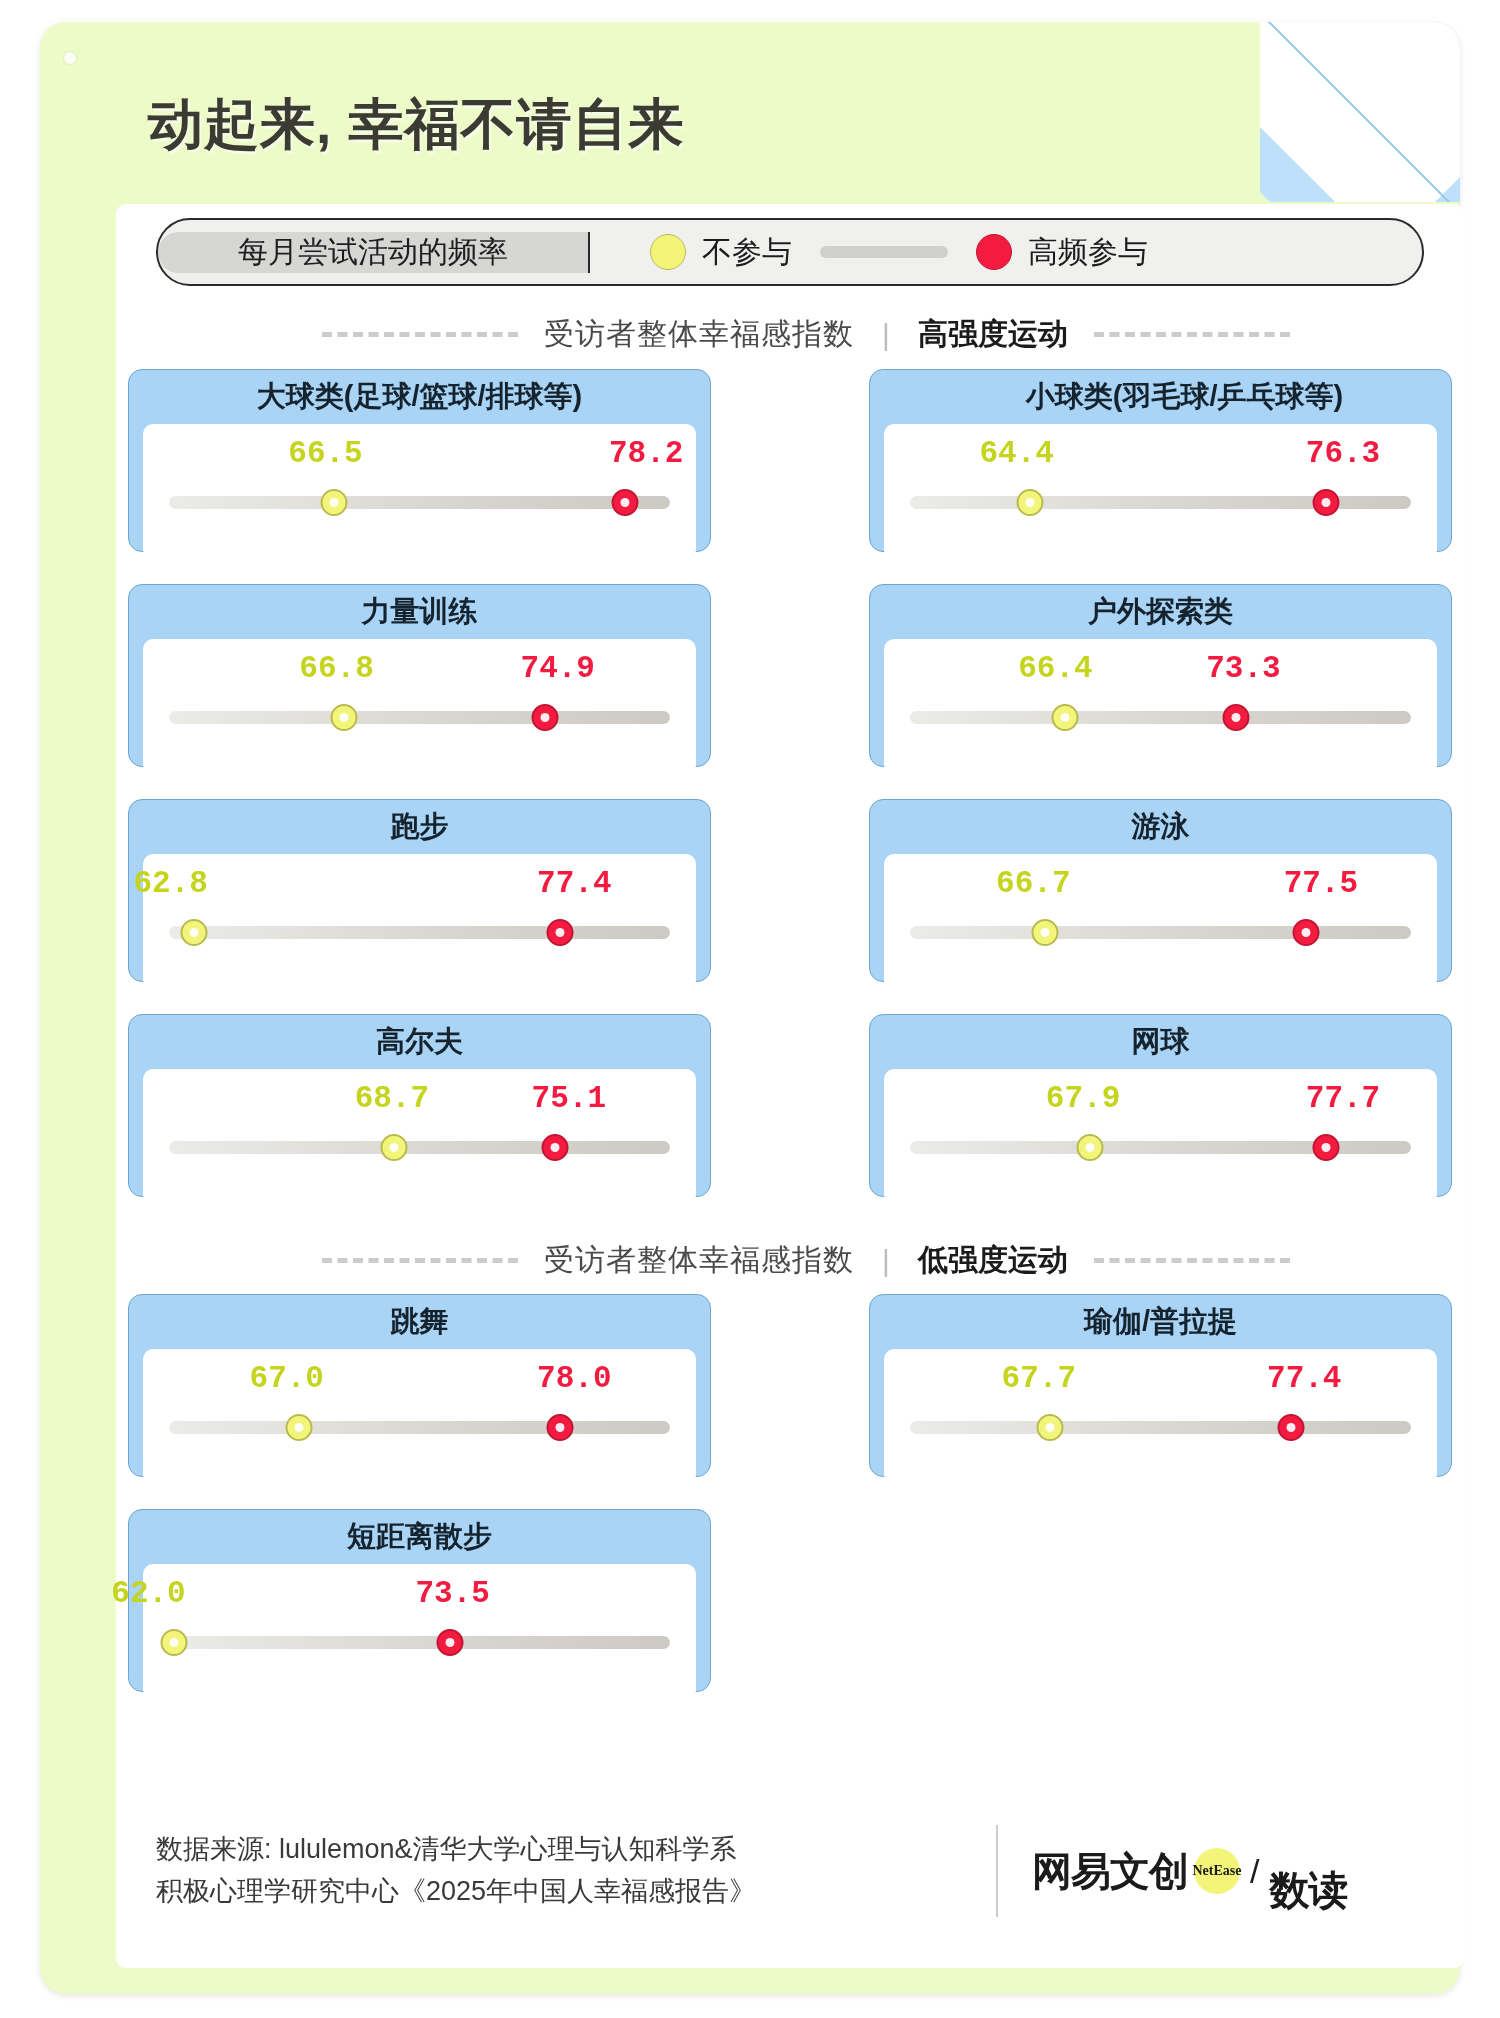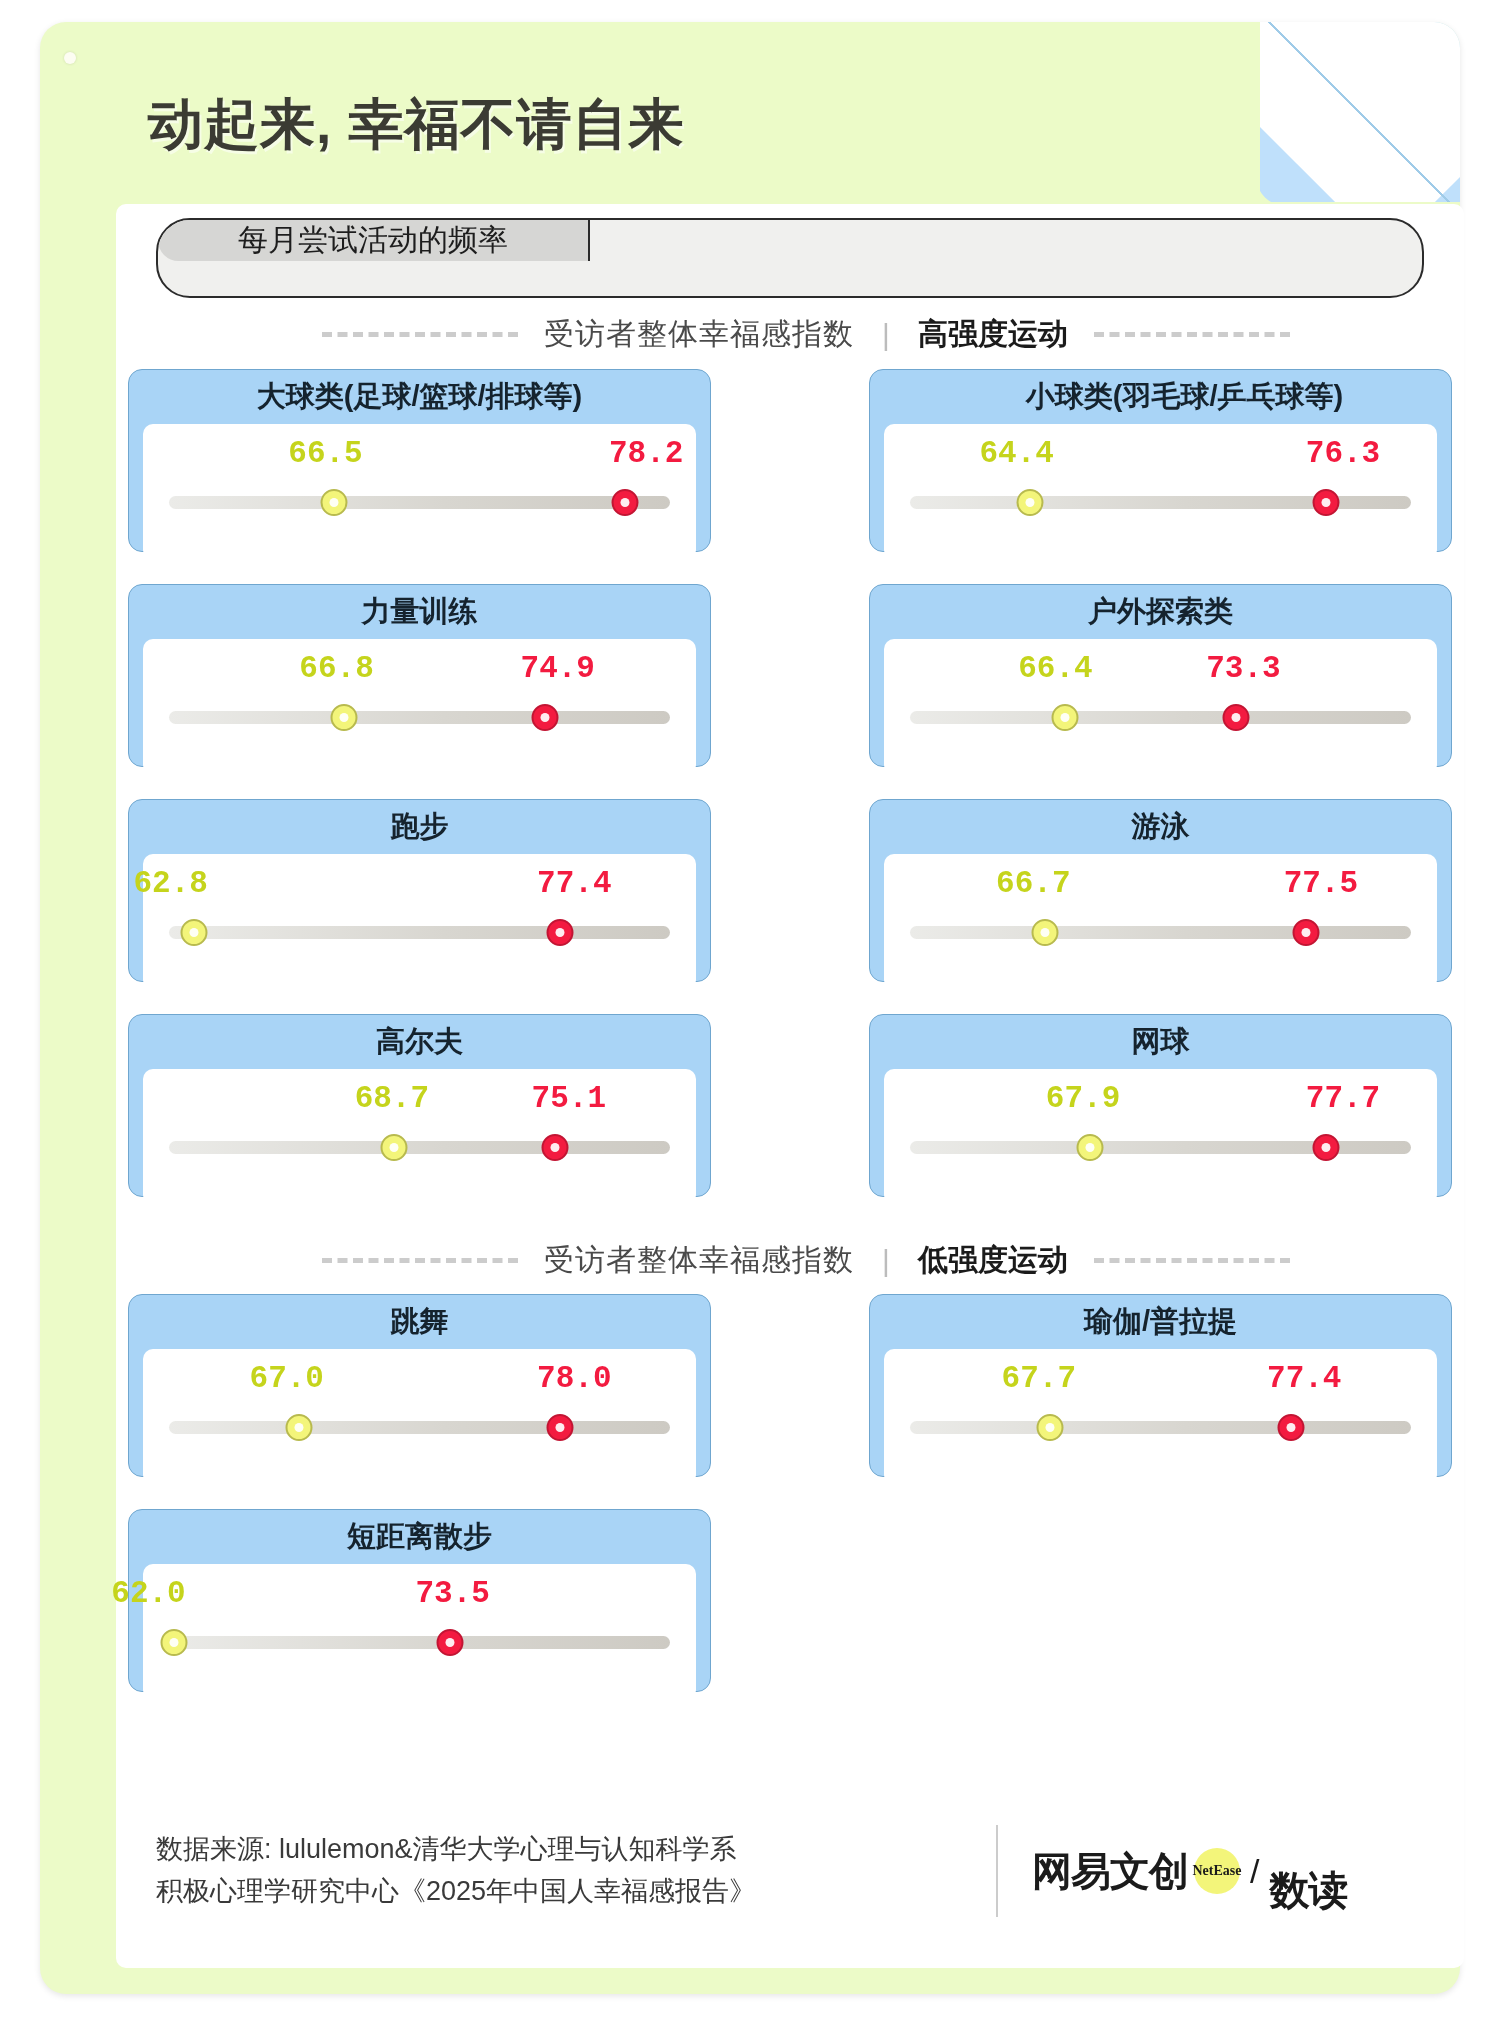--- a/index.html
+++ b/index.html
@@ -78,26 +78,26 @@
     left: 76px; top: 182px;
     width: 1348px; height: 1764px;
     background: #ffffff;
     border-radius: 10px;
     padding: 0;
   }
   
   .legend {
     position: absolute;
     left: 40px; top: 14px;
-    width: 1268px; height: 80px;
+    width: 1268px; height: 68px;
     border: 2px solid #2b2b2b;
     border-radius: 34px;
     background: #f0f0ee;
     display: flex;
-    align-items: flex-start;
+    align-items: center;
     overflow: hidden;
   }
   .legend-left {
     width: 432px;
     background: #d6d6d4;
     display: flex; align-items: center; justify-content: center;
     border-right: 2px solid #2b2b2b;
     border-radius: 32px 0 0 32px;
   }
   .legend-left span { font-size: 30px; color: #1d1d1d; font-weight: 400; }
@@ -234,20 +234,27 @@
     </div>
 
     <div class="title">动起来, 幸福不请自来</div>
 
     <div class="sheet">
 
       <div class="legend">
         <div class="legend-left">
           <span>每月尝试活动的频率</span>
         </div>
+        <div class="legend-right">
+          <span class="lg-dot yellow"></span>
+          <span class="lg-text">不参与</span>
+          <span class="lg-track"></span>
+          <span class="lg-dot red"></span>
+          <span class="lg-text">高频参与</span>
+        </div>
       </div>
 
       <div class="section-head" style="top:110px;">
         <span class="dash"></span>
         <span class="sec-txt">受访者整体幸福感指数</span>
         <span class="sec-sep">|</span>
         <span class="sec-strong">高强度运动</span>
         <span class="dash"></span>
       </div>
 

